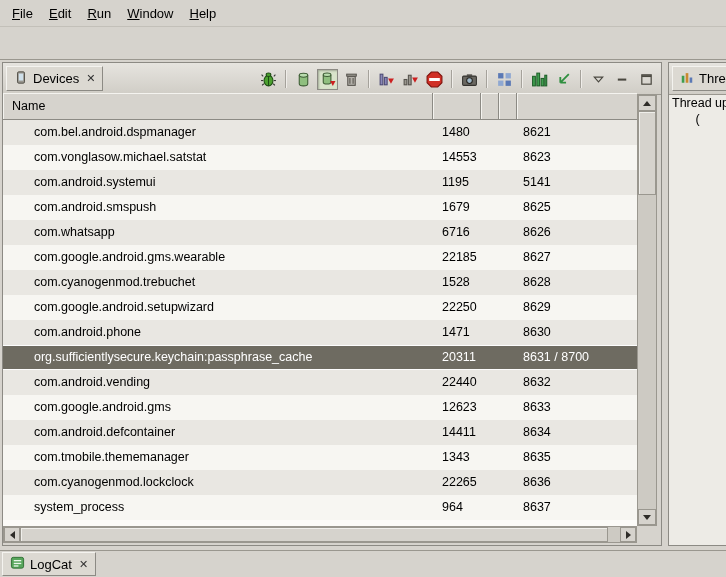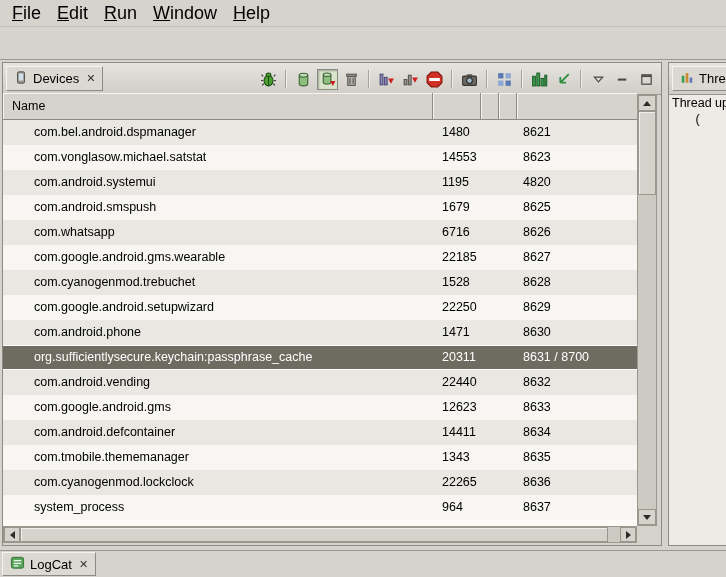--- a/index.html
+++ b/index.html
@@ -9,21 +9,21 @@
     font-family:"Liberation Sans", sans-serif;
     font-size:12.5px; color:#000;
     -webkit-font-smoothing:antialiased;
   }
   
   #menubar{
     position:absolute; top:0; left:0; right:0; height:26px;
     display:flex; align-items:center; padding-left:4px;
     background:#d6d3cd; border-bottom:1px solid #c3c0b9;
   }
-  .menu-item{padding:4px 8px; font-size:18px; cursor:default;}
+  .menu-item{padding:4px 8px; font-size:13px; cursor:default;}
   .menu-item .accel{text-decoration:underline;}
   
   #main-toolbar{
     position:absolute; top:27px; left:0; right:0; height:32px;
     background:#d6d3cd; border-bottom:1px solid #9a978f;
   }
   
   #devices-panel{
     position:absolute; top:62px; left:2px; width:660px; height:484px;
     background:#d6d3cd; border:1px solid #8c8a84; box-sizing:border-box;
@@ -291,21 +291,21 @@
           <div class="td pid">14553</div>
           <div class="td c3"></div>
           <div class="td c4"></div>
           <div class="td port">8623</div>
         </div>
         <div class="trow even">
           <div class="td name">com.android.systemui</div>
           <div class="td pid">1195</div>
           <div class="td c3"></div>
           <div class="td c4"></div>
-          <div class="td port">4820</div>
+          <div class="td port">5141</div>
         </div>
         <div class="trow odd">
           <div class="td name">com.android.smspush</div>
           <div class="td pid">1679</div>
           <div class="td c3"></div>
           <div class="td c4"></div>
           <div class="td port">8625</div>
         </div>
         <div class="trow even">
           <div class="td name">com.whatsapp</div>

